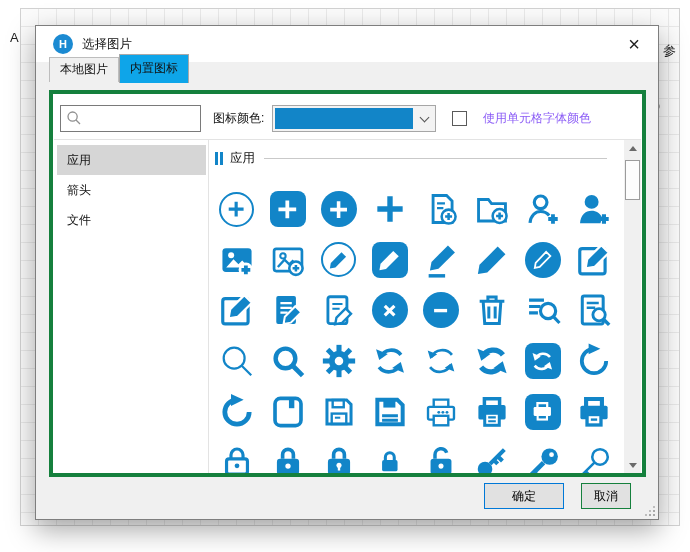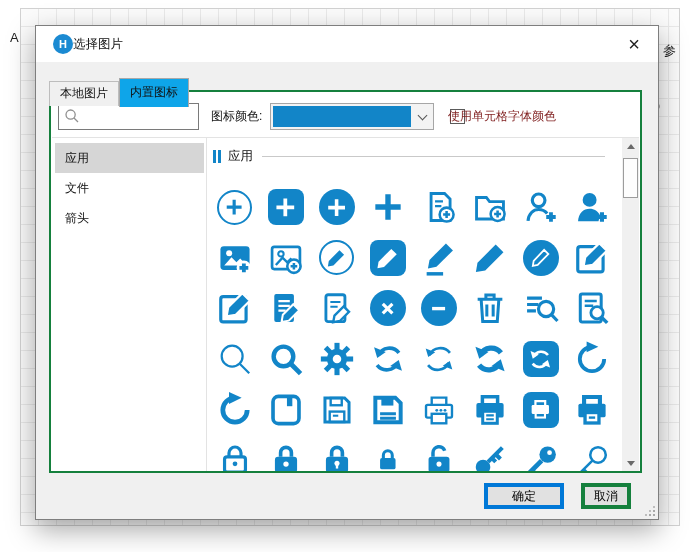--- a/index.html
+++ b/index.html
@@ -17,43 +17,43 @@
   .frag-can{left:663px;top:42px;font-size:13px}
   .frag-pp{left:644px;top:98px;font-size:13px;color:#333}
   .frag-blue{left:643px;top:127px;font-size:12px;background:#3b78c8;color:#fff;padding:1px 2px}
 
   
   .dialog{position:absolute;left:35px;top:25px;width:622px;height:493px;background:#f0f0f0;
           border:1px solid #7e7e7e;box-shadow:0 10px 26px rgba(0,0,0,.35);z-index:5}
   .titlebar{position:absolute;left:0;top:0;right:0;height:36px;background:#fff;display:flex;align-items:center}
   .logo{width:20px;height:20px;border-radius:50%;background:#1b8ad2;color:#fff;font-size:11px;font-weight:bold;
         display:flex;align-items:center;justify-content:center;margin-left:17px;flex:0 0 auto}
-  .title{font-size:12.5px;color:#111}
+  .title{margin-left:9px;font-size:12.5px;color:#111}
   .close{position:absolute;right:8px;top:3px;width:32px;height:30px;display:flex;align-items:center;justify-content:center;
          font-size:20px;color:#222}
 
-  .tabs{position:absolute;left:13px;top:52px;display:flex;align-items:flex-end;z-index:3}
+  .tabs{position:absolute;left:13px;top:28px;display:flex;align-items:flex-end;z-index:3}
   .tab{font-size:12px;padding:3px 10px 4px;background:#f0f0f0;border:1px solid #bdbdbd;border-bottom:none;color:#111}
   .tab.active{background:#0ea5e9;padding:5px 10px 6px;margin-bottom:-1px;border-color:#a9a9a9}
 
-  .panel{position:absolute;left:13px;top:64px;width:589px;height:379px;background:#fff;border:2px solid #15803d;overflow:hidden}
+  .panel{position:absolute;left:13px;top:64px;width:589px;height:379px;background:#fff;border:4px solid #15803d;overflow:hidden}
 
   .search{position:absolute;left:7px;top:11px;width:141px;height:27px;border:1px solid #7a7a7a;background:#fff;box-sizing:border-box}
   .search input{position:absolute;inset:0;width:100%;height:100%;border:none;outline:none;background:transparent;
                 padding-left:26px;font-size:12px;box-sizing:border-box;font-family:inherit}
   .maggy{position:absolute;left:5px;top:4px;width:16px;height:16px;color:#909090;pointer-events:none}
   .maggy svg{width:100%;height:100%}
 
   .colorlabel{position:absolute;left:160px;top:0;height:49px;display:flex;align-items:center;font-size:12px;color:#111}
   .combo{position:absolute;left:219px;top:11px;width:164px;height:27px;border:1px solid #a6a6a6;background:#f3f3f3;box-sizing:border-box}
   .swatch{position:absolute;left:2px;top:2px;bottom:2px;right:22px;background:var(--accent)}
   .chev{position:absolute;right:7px;top:8px;width:6px;height:6px;border-right:1.6px solid #555;border-bottom:1.6px solid #555;
         transform:rotate(45deg)}
   .checkbox{position:absolute;left:399px;top:17px;width:15px;height:15px;border:1px solid #5a5a5a;background:#fff;box-sizing:border-box}
-  .chklabel{position:absolute;left:397px;top:0;height:49px;display:flex;align-items:center;font-size:12px;color:#7f1d1d}
+  .chklabel{position:absolute;left:430px;top:0;height:49px;display:flex;align-items:center;font-size:12px;color:#8b5cf6}
 
   .hsep{position:absolute;left:1px;right:1px;top:45px;height:1px;background:#e3e3e3}
   .vsep{position:absolute;left:155px;top:46px;bottom:0;width:1px;background:#e3e3e3}
 
   .sidebar{position:absolute;left:4px;top:51px;width:149px}
   .side-item{height:30px;display:flex;align-items:center;padding-left:10px;font-size:12px;color:#111;box-sizing:border-box}
   .side-item.selected{background:#d6d6d6}
 
   .sechead{position:absolute;left:162px;top:56px;width:392px;height:16px;display:flex;align-items:center}
   .bar{width:3px;height:13px;background:var(--accent);margin-right:2px;flex:0 0 auto}
@@ -69,21 +69,21 @@
   .v-cf{width:36px;height:36px;border-radius:50%;background:var(--accent);color:#fff} .v-cf svg{width:70%;height:70%}
   .v-sf{width:36px;height:36px;border-radius:8px;background:var(--accent);color:#fff} .v-sf svg{width:74%;height:74%}
 
   .scrollbar{position:absolute;left:571px;top:46px;width:17px;height:333px;background:#f0f0f0}
   .sb-btn{position:absolute;left:0;width:17px;height:16px;display:flex;align-items:center;justify-content:center}
   .sb-up{top:0}.sb-down{bottom:0}
   .tri-up{width:0;height:0;border-left:4px solid transparent;border-right:4px solid transparent;border-bottom:5px solid #6a6a6a}
   .tri-down{width:0;height:0;border-left:4px solid transparent;border-right:4px solid transparent;border-top:5px solid #6a6a6a}
   .sb-thumb{position:absolute;left:1px;top:20px;width:13px;height:38px;background:#fdfdfd;border:1px solid #9c9c9c;box-sizing:content-box}
 
-  .btn{position:absolute;top:457px;height:26px;background:#e1e1e1;border:4px solid #15803d;font-size:12px;color:#000;
+  .btn{position:absolute;top:457px;height:26px;background:#e1e1e1;border:1px solid #15803d;font-size:12px;color:#000;
        display:flex;align-items:center;justify-content:center;box-sizing:border-box}
   .btn-ok{left:448px;width:80px;border-color:#0078d7}
   .btn-cancel{left:545px;width:50px}
   .grip{position:absolute;right:3px;bottom:3px;width:12px;height:12px}
   .grip::after{content:"";position:absolute;right:0;bottom:0;width:2px;height:2px;background:#a8a8a8;
        box-shadow:-4px 0 #a8a8a8,-8px 0 #bdbdbd,0 -4px #a8a8a8,-4px -4px #bdbdbd,0 -8px #bdbdbd}
 </style>
 </head>
 <body>
 
@@ -121,22 +121,22 @@
       <div class="chev"></div>
     </div>
     <div class="checkbox"></div>
     <div class="chklabel">使用单元格字体颜色</div>
 
     <div class="hsep"></div>
     <div class="vsep"></div>
 
     <div class="sidebar" id="sidebar">
         <div class="side-item selected">应用</div>
+        <div class="side-item">箭头</div>
         <div class="side-item">文件</div>
-        <div class="side-item">箭头</div>
       </div>
 
     <div class="sechead">
       <span class="bar"></span>
       <span class="bar"></span>
       <span class="sectitle">应用</span>
       <span class="secline"></span>
     </div>
 
     <div class="grid" id="icon-grid">

